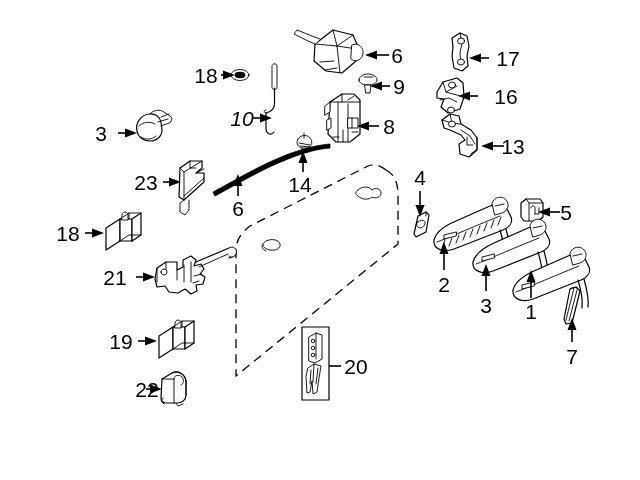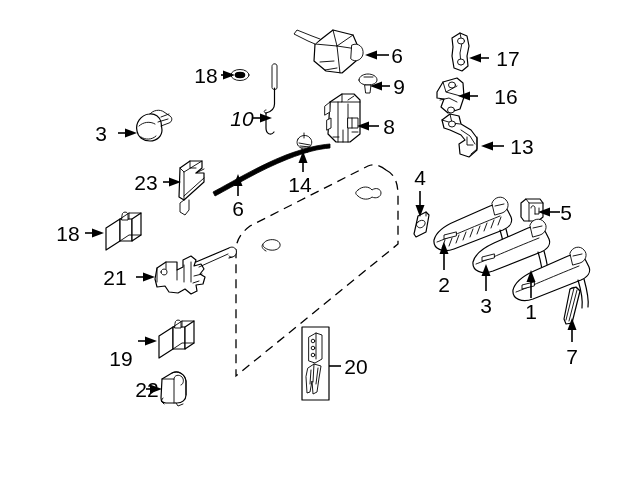--- a/index.html
+++ b/index.html
@@ -361,25 +361,25 @@
   <div class="callout-label" style="left:486px; top:305px;">3</div>
   <div class="callout-label" style="left:420px; top:177px;">4</div>
   <div class="callout-label" style="left:566px; top:212px;">5</div>
   <div class="callout-label" style="left:397px; top:55px;">6</div>
   <div class="callout-label" style="left:572px; top:356px;">7</div>
   <div class="callout-label" style="left:389px; top:126px;">8</div>
   <div class="callout-label" style="left:399px; top:86px;">9</div>
   <div class="callout-label" style="left:242px; top:118px;font-style:italic;">10</div>
   <div class="callout-label" style="left:206px; top:75px;">18</div>
   <div class="callout-label" style="left:238px; top:208px;">6</div>
-  <div class="callout-label" style="left:513px; top:146px;margin-left:9px;">13</div>
+  <div class="callout-label" style="left:513px; top:146px;">13</div>
   <div class="callout-label" style="left:300px; top:184px;">14</div>
   <div class="callout-label" style="left:101px; top:133px;">3</div>
   <div class="callout-label" style="left:474px; top:96px;margin-left:32px;">16</div>
   <div class="callout-label" style="left:508px; top:58px;">17</div>
   <div class="callout-label" style="left:68px;  top:233px;">18</div>
-  <div class="callout-label" style="left:121px; top:358px;">19</div>
+  <div class="callout-label" style="left:121px; top:341px;">19</div>
   <div class="callout-label" style="left:356px; top:366px;">20</div>
   <div class="callout-label" style="left:115px; top:277px;">21</div>
   <div class="callout-label" style="left:129px; top:389px;margin-left:18px;">22</div>
   <div class="callout-label" style="left:146px; top:182px;">23</div>
 
 </div>
 
 </body></html>

